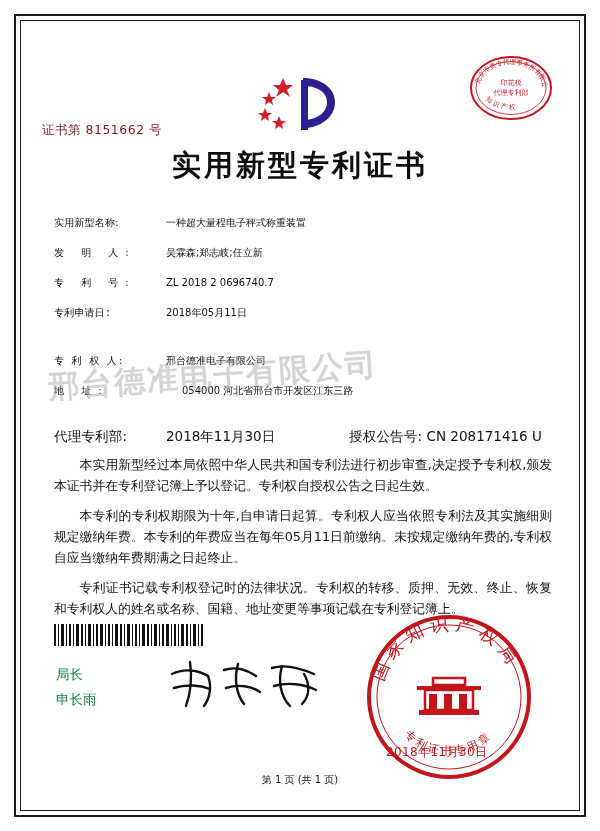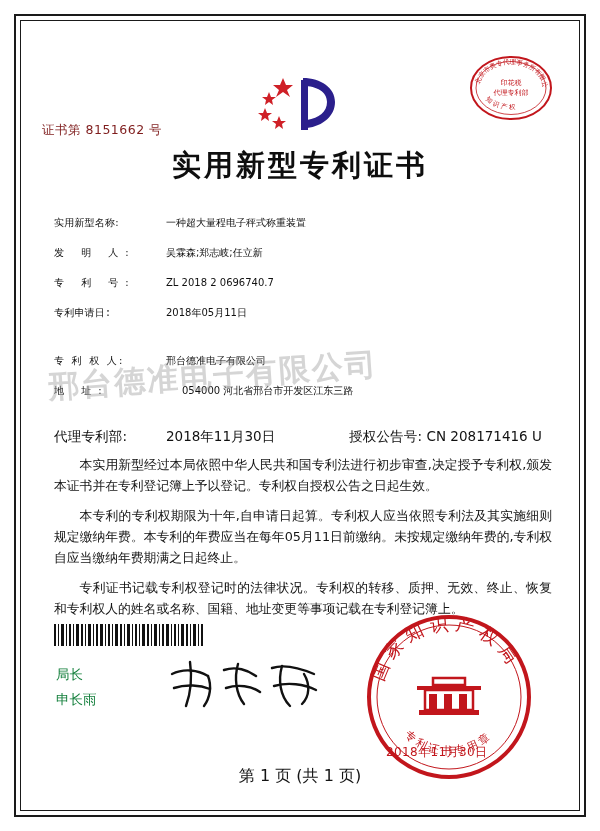--- a/index.html
+++ b/index.html
@@ -187,21 +187,21 @@
   }
 
   
   .footer {
     position: absolute;
     left: 0;
     right: 0;
     bottom: 10px;
     text-align: center;
     font-family: "DejaVu Sans", "Liberation Sans", sans-serif;
-    font-size: 16px;
+    font-size: 10px;
     color: #141414;
   }
 
   
   .watermark {
     position: absolute;
     left: 48px;
     top: 355px;
     font-family: "DejaVu Sans", "Liberation Sans", sans-serif;
     font-size: 31px;

